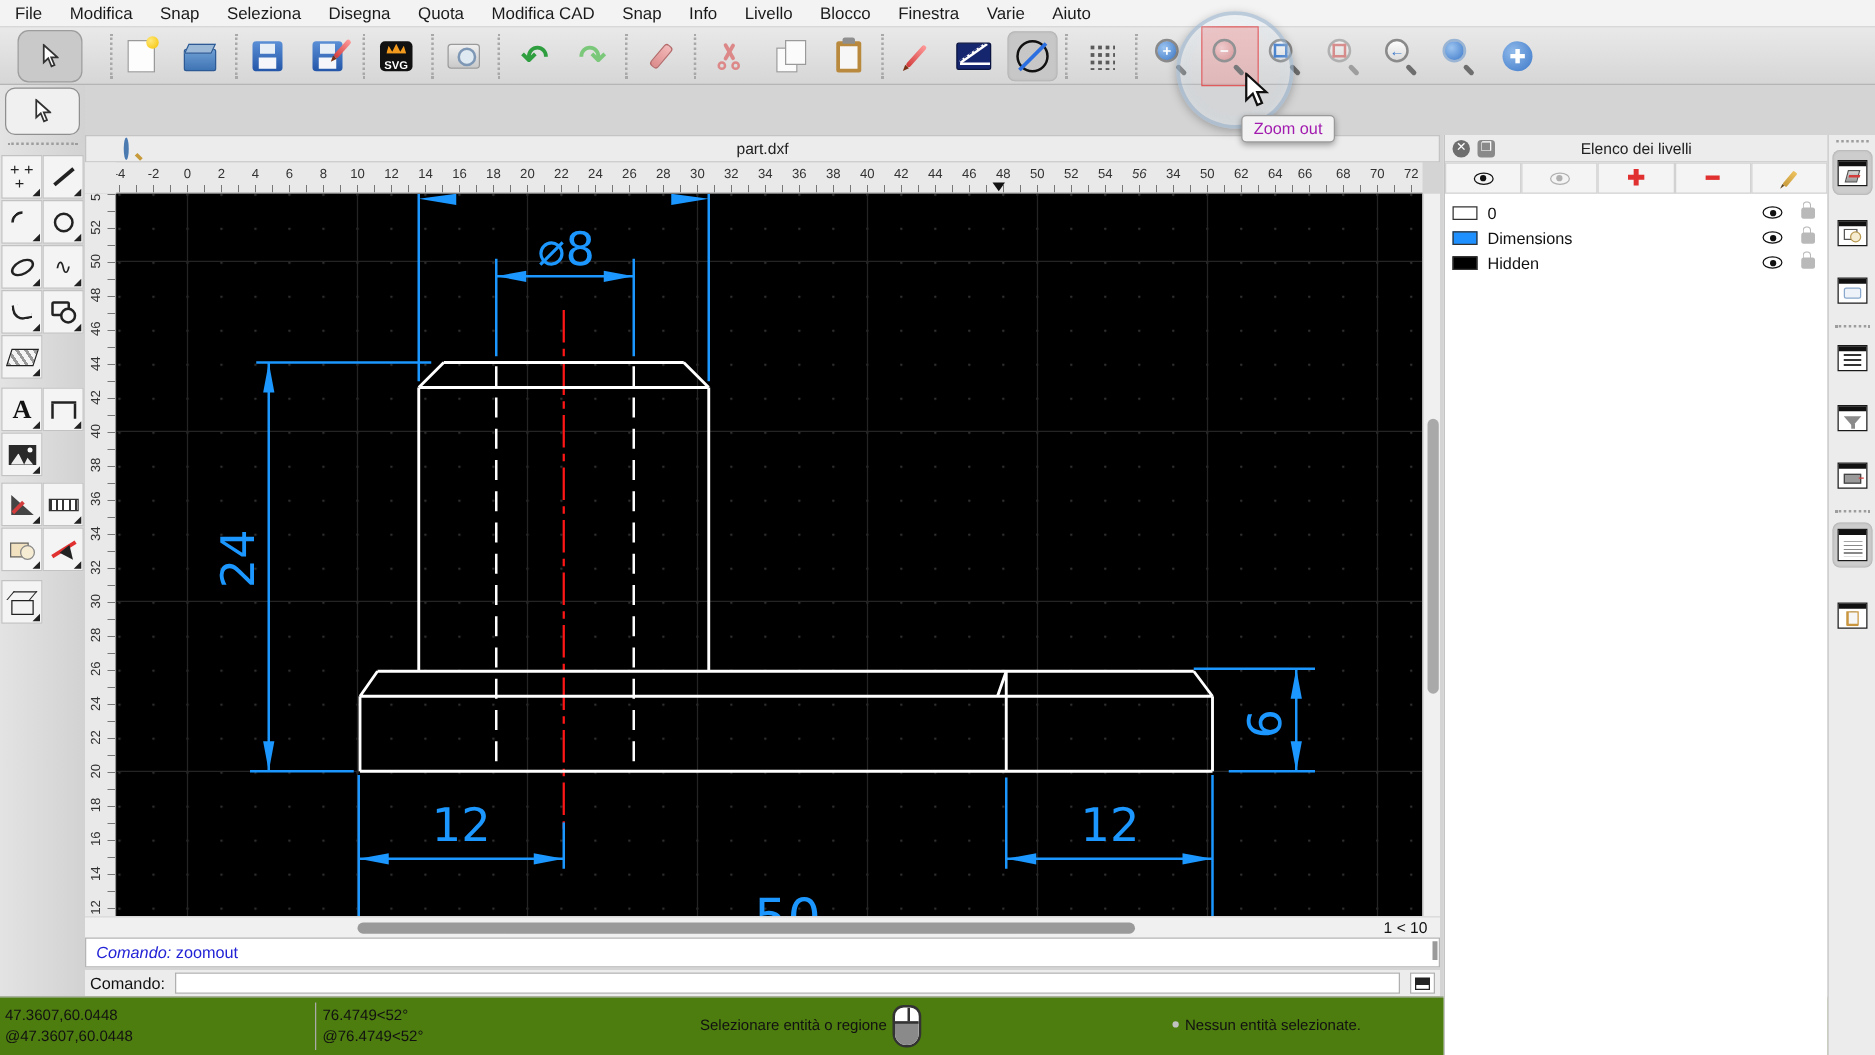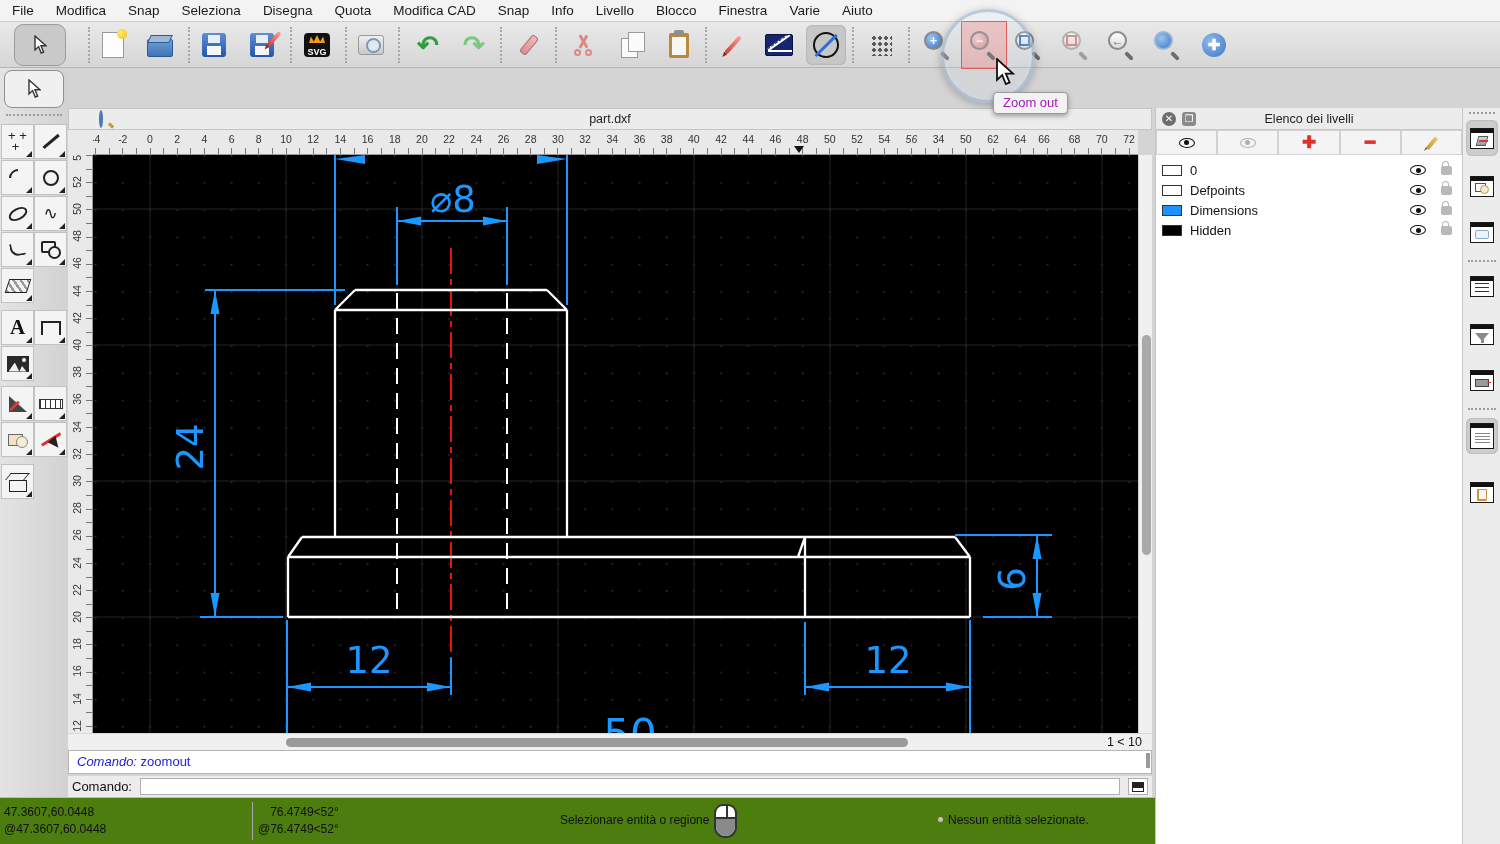--- a/index.html
+++ b/index.html
@@ -188,21 +188,21 @@
   #cmd-input { flex:1; height:17px; background:#fff; border:1px solid #b0b0b0; font-size:12px; padding:0 4px; }
   #kbd-btn { width:20px; height:17px; background:#fff; border:1px solid #b0b0b0; display:flex; align-items:center; justify-content:center; }
   #kbd-btn .g { width:12px; height:10px; background:#222; position:relative; }
   #kbd-btn .g::after { content:''; position:absolute; left:1px; bottom:1px; width:10px; height:3px; background:#fff; }
 
   
   #statusbar { position:absolute; left:0; top:797px; width:1500px; height:47px; background:#4d7c0f;
     border-top:1px solid #bdbdbd; font-size:12px; color:#111; }
   #statusbar .c1 { position:absolute; left:4px; top:6px; line-height:17px; }
   #statusbar .div { position:absolute; left:252px; top:4px; height:38px; border-left:1px solid #aaa; }
-  #statusbar .c2 { position:absolute; left:258px; top:6px; line-height:17px;text-align:right; }
+  #statusbar .c2 { position:absolute; left:258px; top:6px; line-height:17px; }
   #statusbar .hint { position:absolute; left:560px; top:15px; width:142x; }
   .mouseic { position:absolute; left:714px; top:6px; width:23px; height:34px; border:2px solid #333;
     border-radius:9px 9px 11px 11px; background:#fff; overflow:hidden; }
   .mouseic::before { content:''; position:absolute; left:50%; top:0; width:2px; height:13px; background:#333; }
   .mouseic::after { content:''; position:absolute; left:0; bottom:0; width:100%; height:17px; background:#8a8a8a; border-top:2px solid #333; }
   .dot-ind { position:absolute; top:19px; width:5px; height:5px; border-radius:50%; background:#c2c2c2; }
   #sel-status { position:absolute; left:948px; top:15px; }
 
   
   #layers { position:absolute; left:1155px; top:108px; width:307px; height:736px; background:#fff;
@@ -668,31 +668,20 @@
         <span class="name">0</span>
         <span class="ic"></span>
         <span class="ic">
           <span class="eye"></span>
         </span>
         <span class="ic">
           <span class="lockg"></span>
         </span>
       </div>
       <div class="lrow">
-        <span class="swatch" style="background: rgb(255, 255, 255);"></span>
-        <span class="name">Defpoints</span>
-        <span class="ic"></span>
-        <span class="ic">
-          <span class="eye"></span>
-        </span>
-        <span class="ic">
-          <span class="lockg"></span>
-        </span>
-      </div>
-      <div class="lrow">
         <span class="swatch" style="background: rgb(30, 144, 255);"></span>
         <span class="name">Dimensions</span>
         <span class="ic"></span>
         <span class="ic">
           <span class="eye"></span>
         </span>
         <span class="ic">
           <span class="lockg"></span>
         </span>
       </div>

